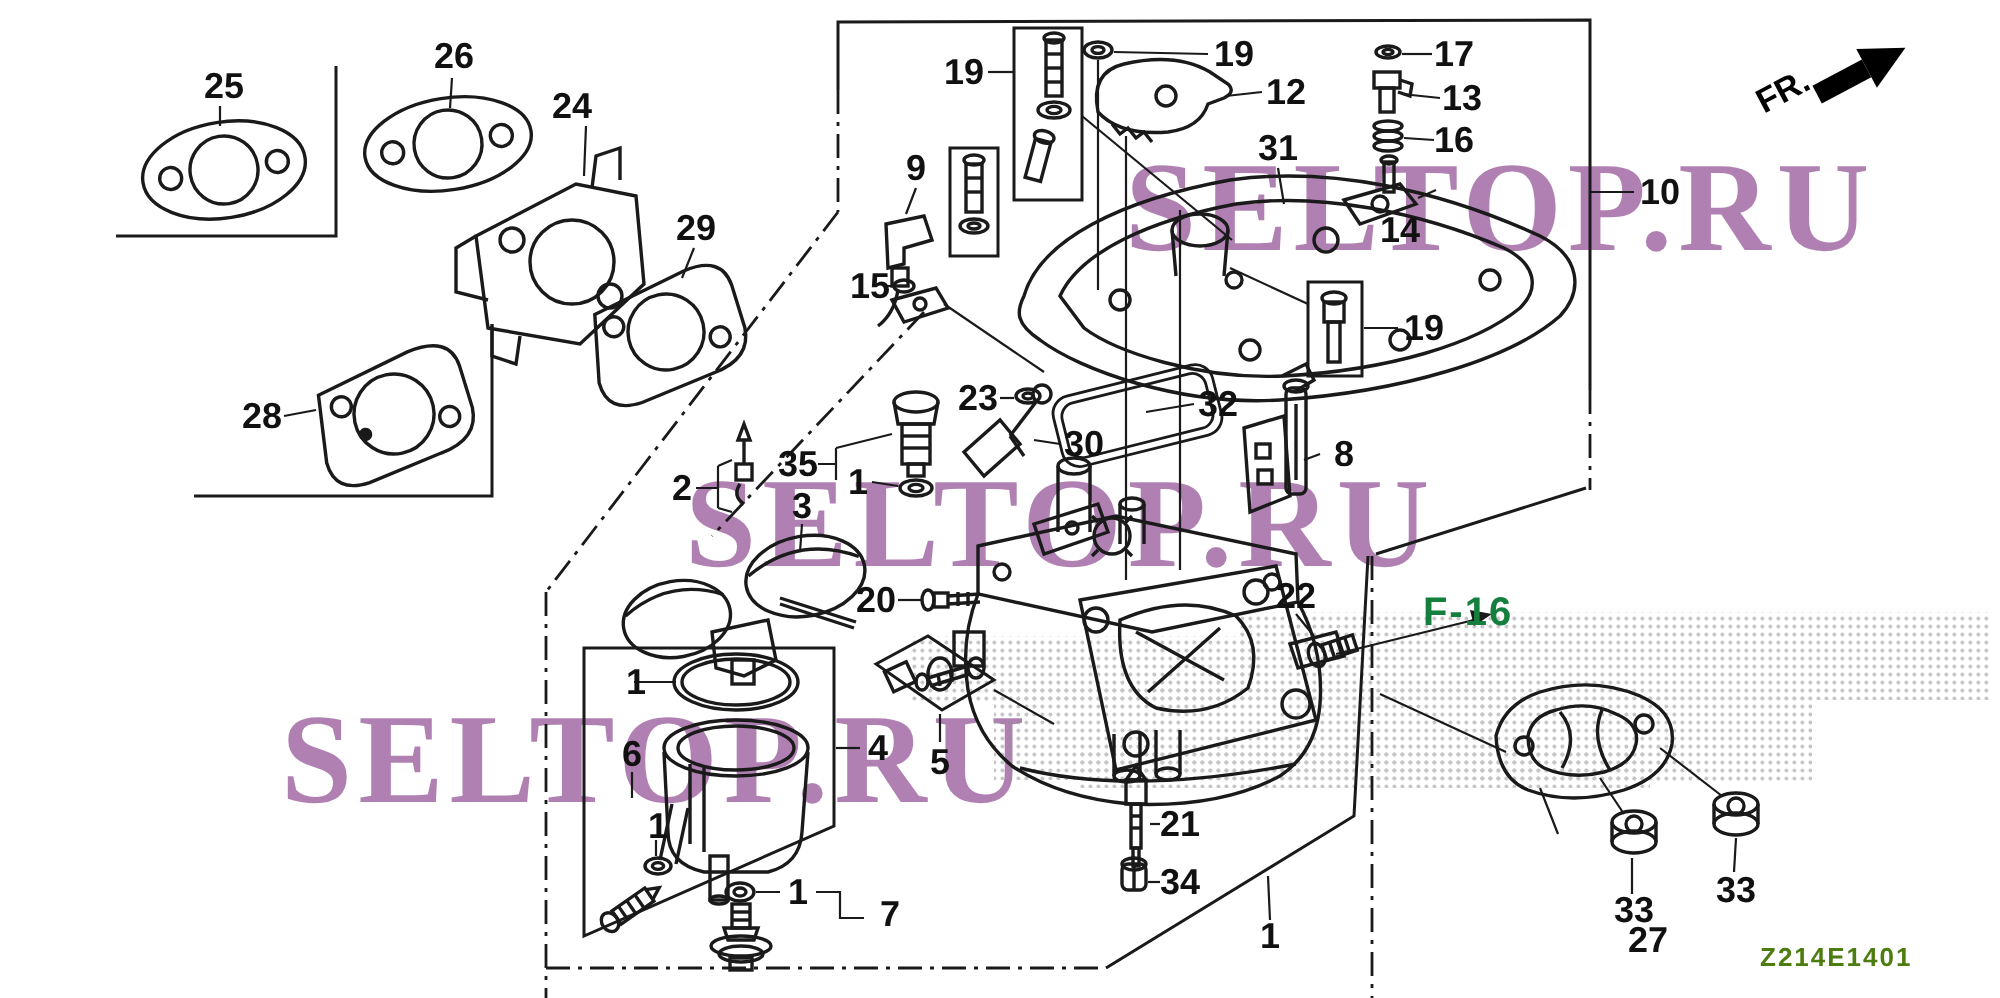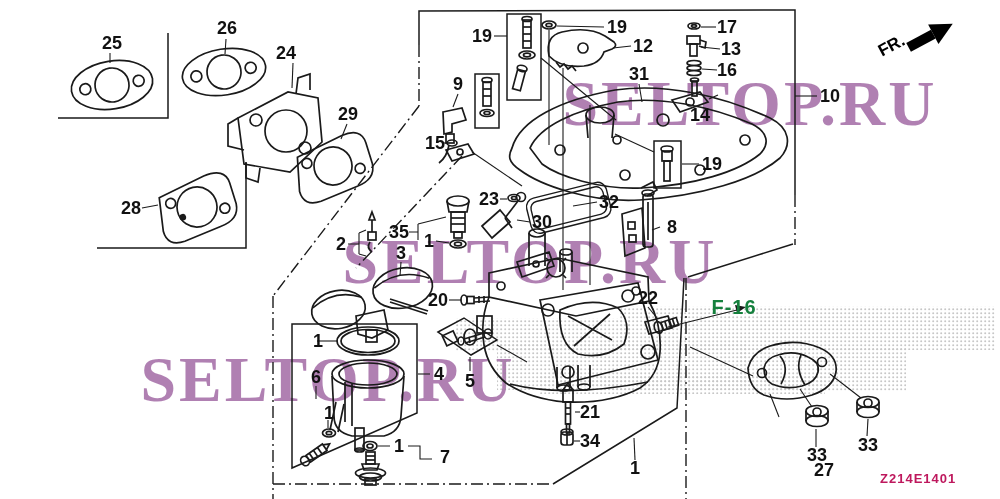--- a/index.html
+++ b/index.html
@@ -12,21 +12,21 @@
   .watermark{position:absolute;transform:translate(-50%,-50%);
              font-family:"Liberation Serif",serif;font-weight:bold;
              font-size:64px;letter-spacing:3px;color:#701a75;opacity:.55;
              white-space:nowrap;z-index:1;}
   #line-art{z-index:3;}
   .fr-label{position:absolute;left:878px;top:36px;transform:rotate(-28deg);
             font:bold 17px "Liberation Sans",sans-serif;color:#000;z-index:6;}
   .f16-label{position:absolute;left:734px;top:307px;transform:translate(-50%,-50%);
              font:bold 20px "Liberation Sans",sans-serif;letter-spacing:1px;color:#15803d;z-index:6;}
   .diagram-code{position:absolute;left:880px;top:471px;
-                font:bold 13px "Liberation Sans",sans-serif;color:#be185d;
+                font:bold 13px "Liberation Sans",sans-serif;color:#4d7c0f;
                 letter-spacing:1px;z-index:6;}
 </style>
 </head>
 <body>
 
 <div id="stage">
 
   <div id="watermark-layer">
       <div class="watermark" style="left: 750px; top: 104px;">SELTOP.RU</div>
       <div class="watermark" style="left: 530px; top: 262px;">SELTOP.RU</div>

